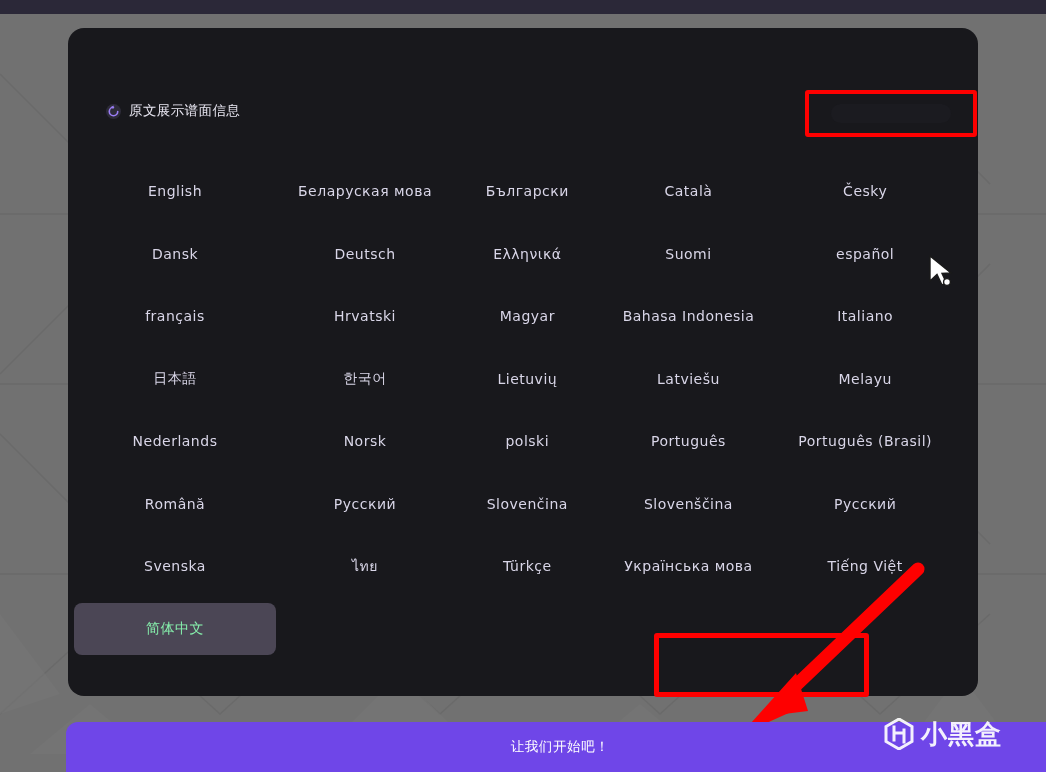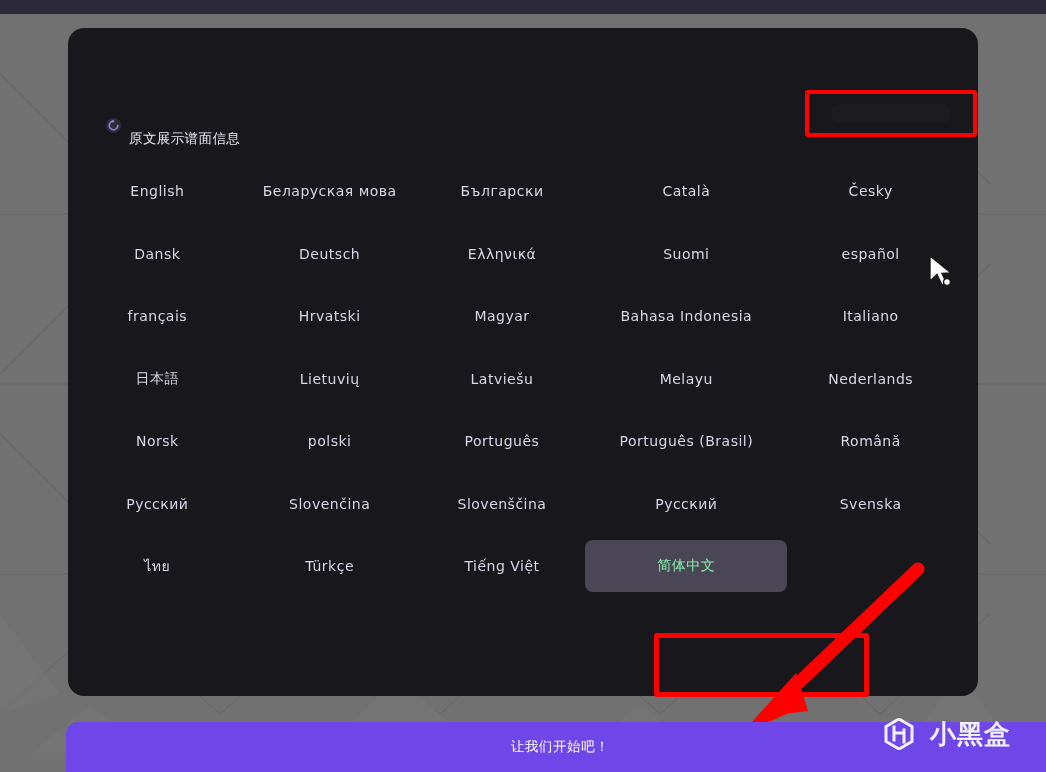--- a/index.html
+++ b/index.html
@@ -36,21 +36,20 @@
   .reset-badge {
     width:15px; height:15px; border-radius:50%;
     background:#2d2b38;
     display:flex; align-items:center; justify-content:center;
     flex:0 0 auto;
   }
   .reset-badge svg { display:block; }
   #reset-label {
     font-size:13.5px; color:#e9e7f2; letter-spacing:.4px;
     white-space:nowrap;
-    margin-top:28px;
   }
 
   
   #toggle-annot {
     position:absolute; left:737px; top:62px; width:172px; height:47px;
     border:4px solid #fe0000;
     border-radius:3px;
   }
   #toggle-track {
     position:absolute; left:763px; top:76px; width:120px; height:19px;
@@ -113,21 +112,21 @@
   #bottom-bar-label {
     position:absolute; left:0; top:0; width:1008px; height:50px;
     display:flex; align-items:center; justify-content:center;
     font-size:13.5px; color:#ffffff; letter-spacing:.6px;
     padding-right:20px;
   }
 
   
   #watermark {
     position:absolute; left:884px; top:718px;
-    display:flex; align-items:center; gap:16px;
+    display:flex; align-items:center; gap:7px;
     opacity:.92;
     text-align:center;
   }
   #watermark-text {
     font-size:26px; font-weight:bold; color:#ffffff;
     letter-spacing:1px; line-height:1;
   }
 </style>
 </head>
 <body>
@@ -227,20 +226,23 @@
         <div class="lang-cell">
           <button class="lang-btn">Bahasa Indonesia</button>
         </div>
         <div class="lang-cell">
           <button class="lang-btn">Italiano</button>
         </div>
         <div class="lang-cell">
           <button class="lang-btn">日本語</button>
         </div>
         <div class="lang-cell">
+          <button class="lang-btn">한국어</button>
+        </div>
+        <div class="lang-cell">
           <button class="lang-btn">Lietuvių</button>
         </div>
         <div class="lang-cell">
           <button class="lang-btn">Latviešu</button>
         </div>
         <div class="lang-cell">
           <button class="lang-btn">Melayu</button>
         </div>
         <div class="lang-cell">
           <button class="lang-btn">Nederlands</button>
@@ -273,20 +275,23 @@
           <button class="lang-btn">Русский</button>
         </div>
         <div class="lang-cell">
           <button class="lang-btn">Svenska</button>
         </div>
         <div class="lang-cell">
           <button class="lang-btn">ไทย</button>
         </div>
         <div class="lang-cell">
           <button class="lang-btn">Türkçe</button>
+        </div>
+        <div class="lang-cell">
+          <button class="lang-btn">Українська мова</button>
         </div>
         <div class="lang-cell">
           <button class="lang-btn">Tiếng Việt</button>
         </div>
         <div class="lang-cell">
           <button class="lang-btn selected">简体中文</button>
         </div>
       </div>
   </div>
 

